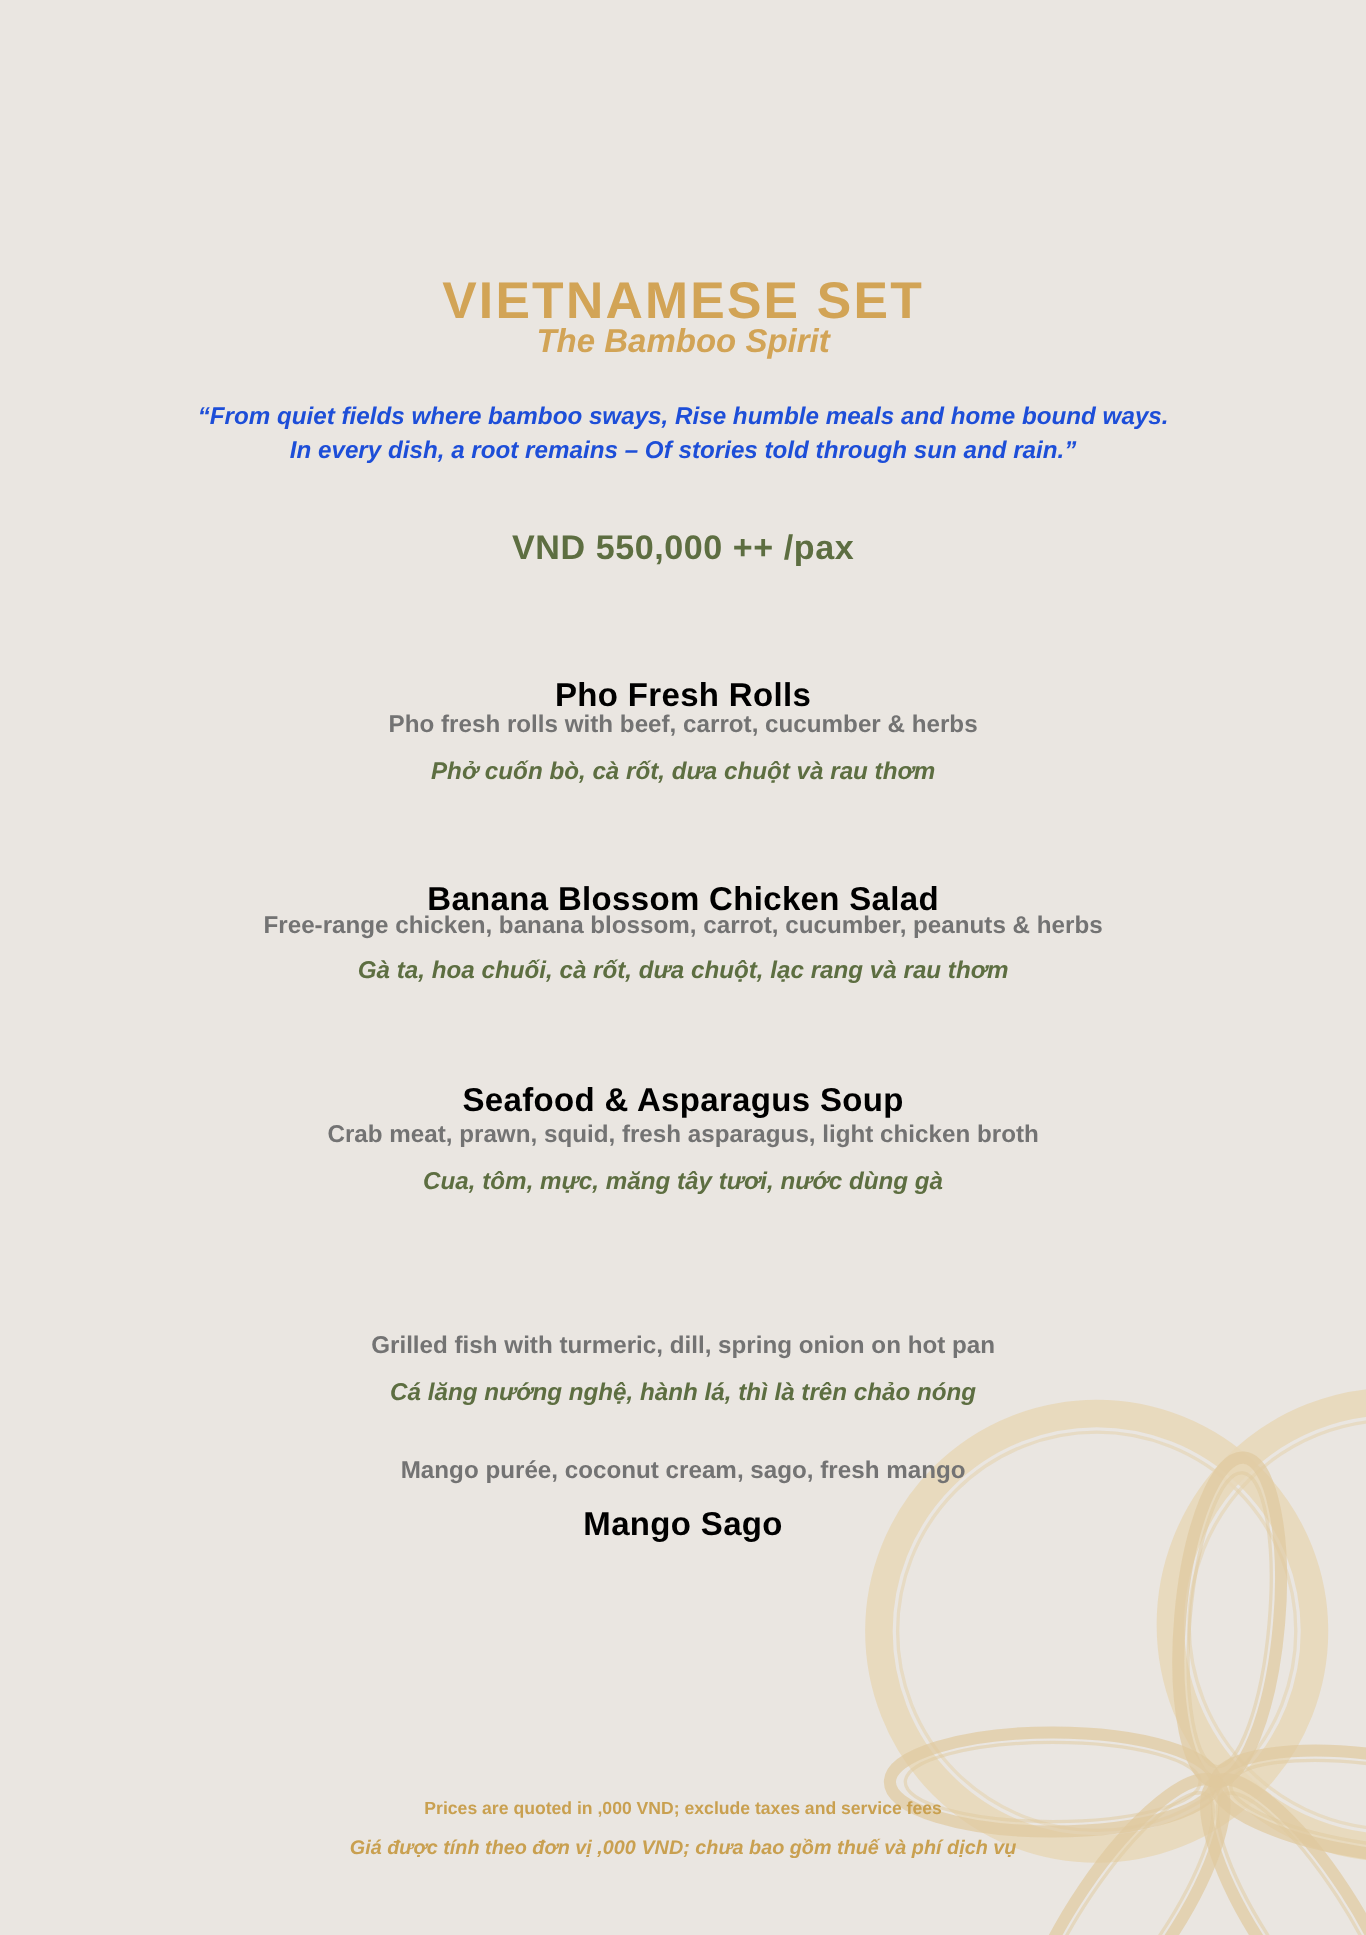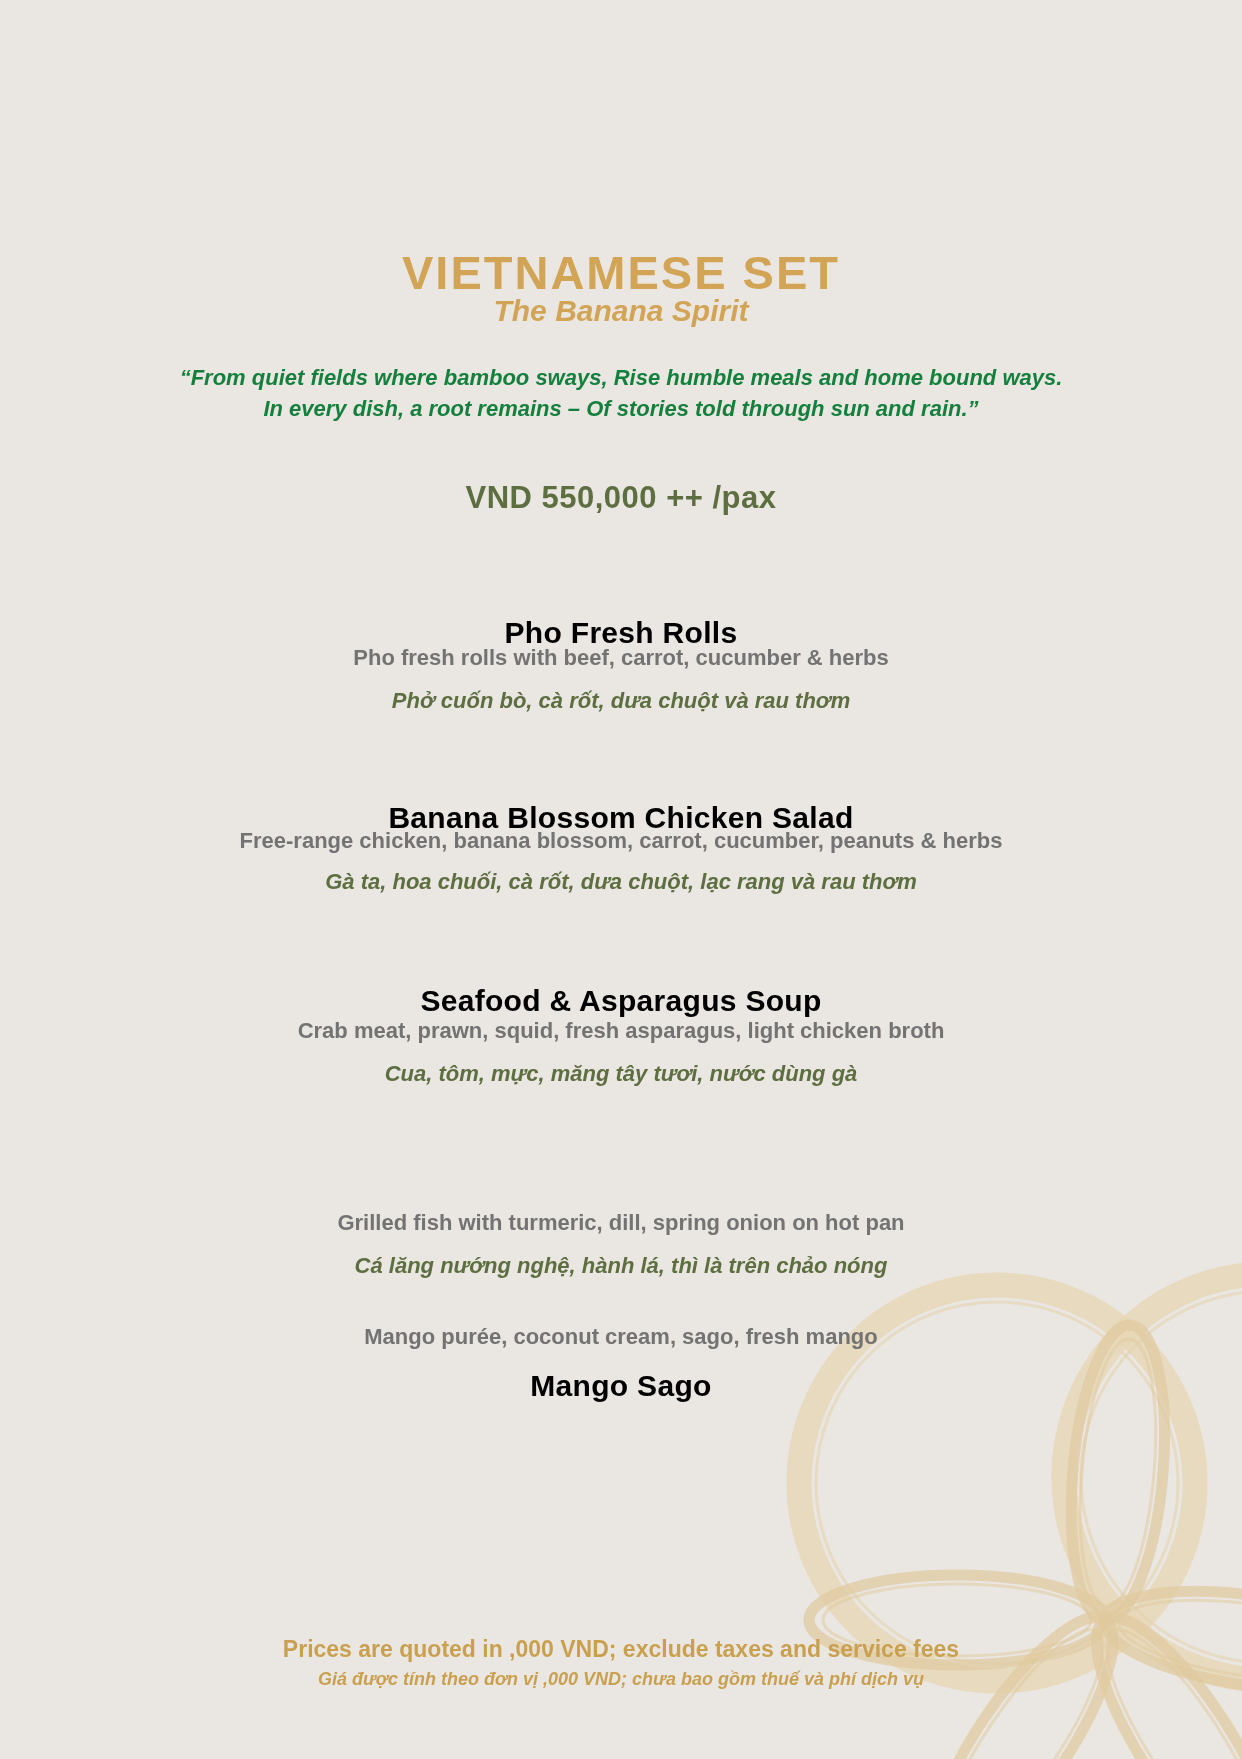--- a/index.html
+++ b/index.html
@@ -28,21 +28,21 @@
   }
   .subtitle {
     top: 294px;
     font-size: 30px; font-weight: 700; font-style: italic;
     color: #D2A456;
   }
   .quote {
     top: 362px;
     font-size: 22px; font-weight: 700; font-style: italic;
     line-height: 31px;
-    color: #15803d;
+    color: #1d4ed8;
   }
   .price {
     top: 480px;
     font-size: 31px; font-weight: 700;
     color: #5D6E41;
     letter-spacing: 0.5px;
   }
   .course-name {
     font-size: 30px; font-weight: 700;
     color: #000000;
@@ -56,21 +56,21 @@
     font-size: 22px; font-weight: 600; font-style: italic;
     color: #5D6E41;
   }
   .c0-name { top: 591px; }  .c0-en { top: 645px; }  .c0-vi { top: 688px; }
   .c1-name { top: 776px; }  .c1-en { top: 828px; }  .c1-vi { top: 869px; }
   .c2-name { top: 959px; }  .c2-en { top: 1018px; } .c2-vi { top: 1061px; }
   .c3-name { top: 1151px; } .c3-en { top: 1210px; } .c3-vi { top: 1253px; }
   .c4-name { top: 1344px; } .c4-en { top: 1324px; } .c4-vi { top: 1440px; }
   .footer-en {
     top: 1636px;
-    font-size: 23px; font-weight: 700;
+    font-size: 16px; font-weight: 700;
     color: #C9A050;
   }
   .footer-vi {
     top: 1669px;
     font-size: 18px; font-weight: 700; font-style: italic;
     color: #C9A050;
   }
   .decoration {
     position: absolute;
     left: 772px; top: 1119px;
@@ -110,21 +110,21 @@
         </g>
         <g transform="rotate(124)">
           <ellipse cx="148" cy="0" rx="148" ry="45" stroke-width="11" opacity="0.7"></ellipse>
           <ellipse cx="148" cy="0" rx="134" ry="36" stroke-width="3" opacity="0.5"></ellipse>
         </g>
       </g>
     </g>
   </svg>
 
   <h1 class="abs title">VIETNAMESE SET</h1>
-  <div class="abs subtitle">The Banana Spirit</div>
+  <div class="abs subtitle">The Bamboo Spirit</div>
 
   <div class="abs quote">
     <div>“From quiet fields where bamboo sways, Rise humble meals and home bound ways.</div>
     <div>In every dish, a root remains – Of stories told through sun and rain.”</div>
   </div>
 
   <div class="abs price">VND 550,000 ++ /pax</div>
 
   <h2 class="abs course-name c0-name">Pho Fresh Rolls</h2>
   <div class="abs course-en c0-en">Pho fresh rolls with beef, carrot, cucumber &amp; herbs</div>

